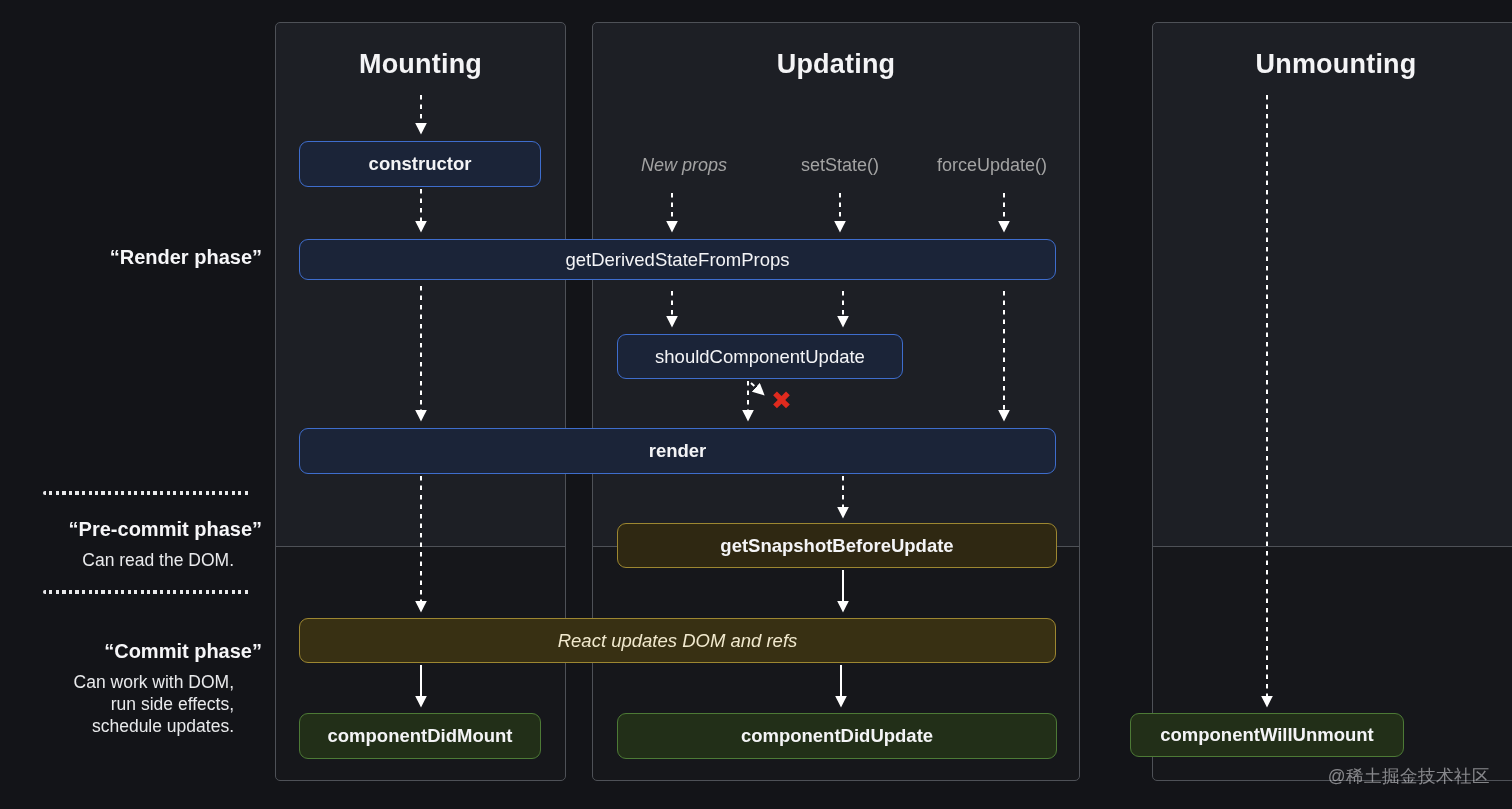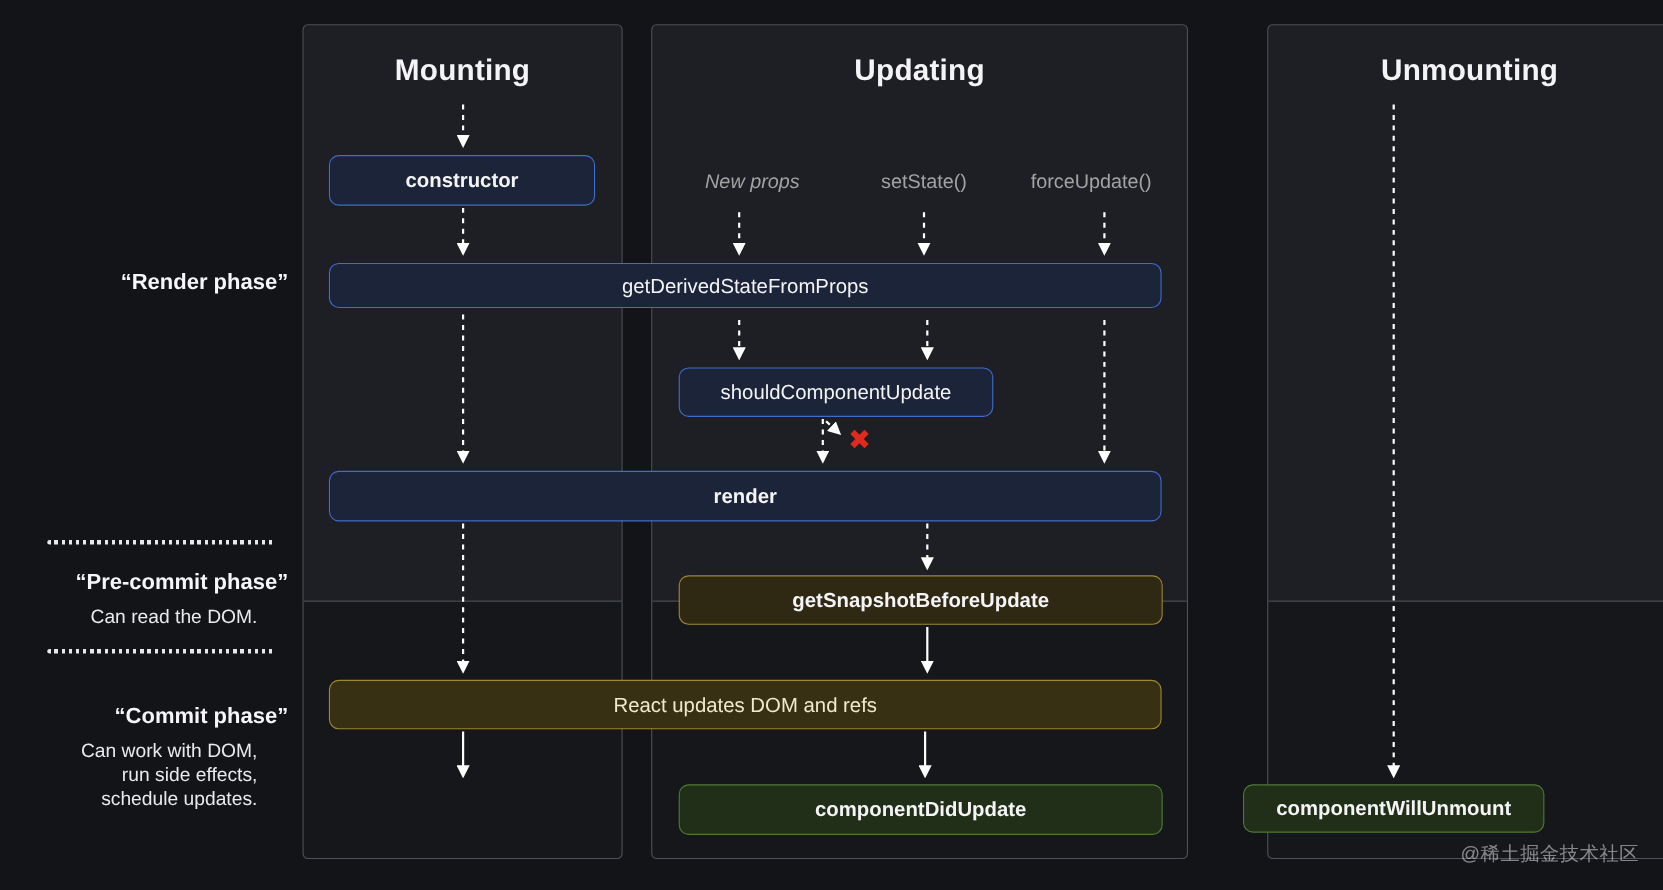--- a/index.html
+++ b/index.html
@@ -44,21 +44,21 @@
   }
   .italic{font-style:italic;}
   
   .box{
     position:absolute;display:flex;align-items:center;justify-content:center;
     box-sizing:border-box;border-radius:9px;font-size:18.5px;white-space:nowrap;
     cursor:pointer;z-index:3;color:#f4f4f6;
   }
   .box.blue{background:var(--blue-bg);border:1.5px solid var(--blue-border);}
   .box.gold{background:var(--gold-bg);border:1.5px solid var(--gold-border);font-weight:bold;}
-  .box.gold-fill{background:var(--gold-fill-bg);border:1.5px solid var(--gold-border);color:var(--gold-text);}
+  .box.gold-fill{background:var(--gold-fill-bg);border:1.5px solid var(--gold-border);color:var(--gold-text);font-style:italic;}
   .box.green{background:var(--green-bg);border:1.5px solid var(--green-border);font-weight:700;}
   .bold{font-weight:700;}
   
   .arrows{position:absolute;left:0;top:0;width:1512px;height:809px;z-index:2;pointer-events:none;}
   
   .x-mark{
     position:absolute;left:771px;top:387px;z-index:4;
     color:var(--x-red);font-size:25px;font-weight:900;line-height:26px;
   }
   .watermark{
@@ -136,20 +136,21 @@
       <path d="M1267 95 V704" stroke-dasharray="4.5 5" marker-end="url(#ah)"></path>
     </g>
   </svg>
 
   <div class="box blue bold" style="left:299px;top:141px;width:242px;height:46px">constructor</div>
   <div class="box blue" style="left:299px;top:239px;width:757px;height:41px">getDerivedStateFromProps</div>
   <div class="box blue" style="left:617px;top:334px;width:286px;height:45px">shouldComponentUpdate</div>
   <div class="box blue bold" style="left:299px;top:428px;width:757px;height:46px">render</div>
   <div class="box gold" style="left:617px;top:523px;width:440px;height:45px">getSnapshotBeforeUpdate</div>
   <div class="box gold-fill" style="left:299px;top:618px;width:757px;height:45px">React updates DOM and refs</div>
+  <div class="box green" style="left:299px;top:713px;width:242px;height:46px">componentDidMount</div>
   <div class="box green" style="left:617px;top:713px;width:440px;height:46px">componentDidUpdate</div>
   <div class="box green" style="left:1130px;top:713px;width:274px;height:44px">componentWillUnmount</div>
 
   <span class="x-mark">✖</span>
 
   <span class="watermark">@稀土掘金技术社区</span>
 
 </div>
 
 </body></html>

